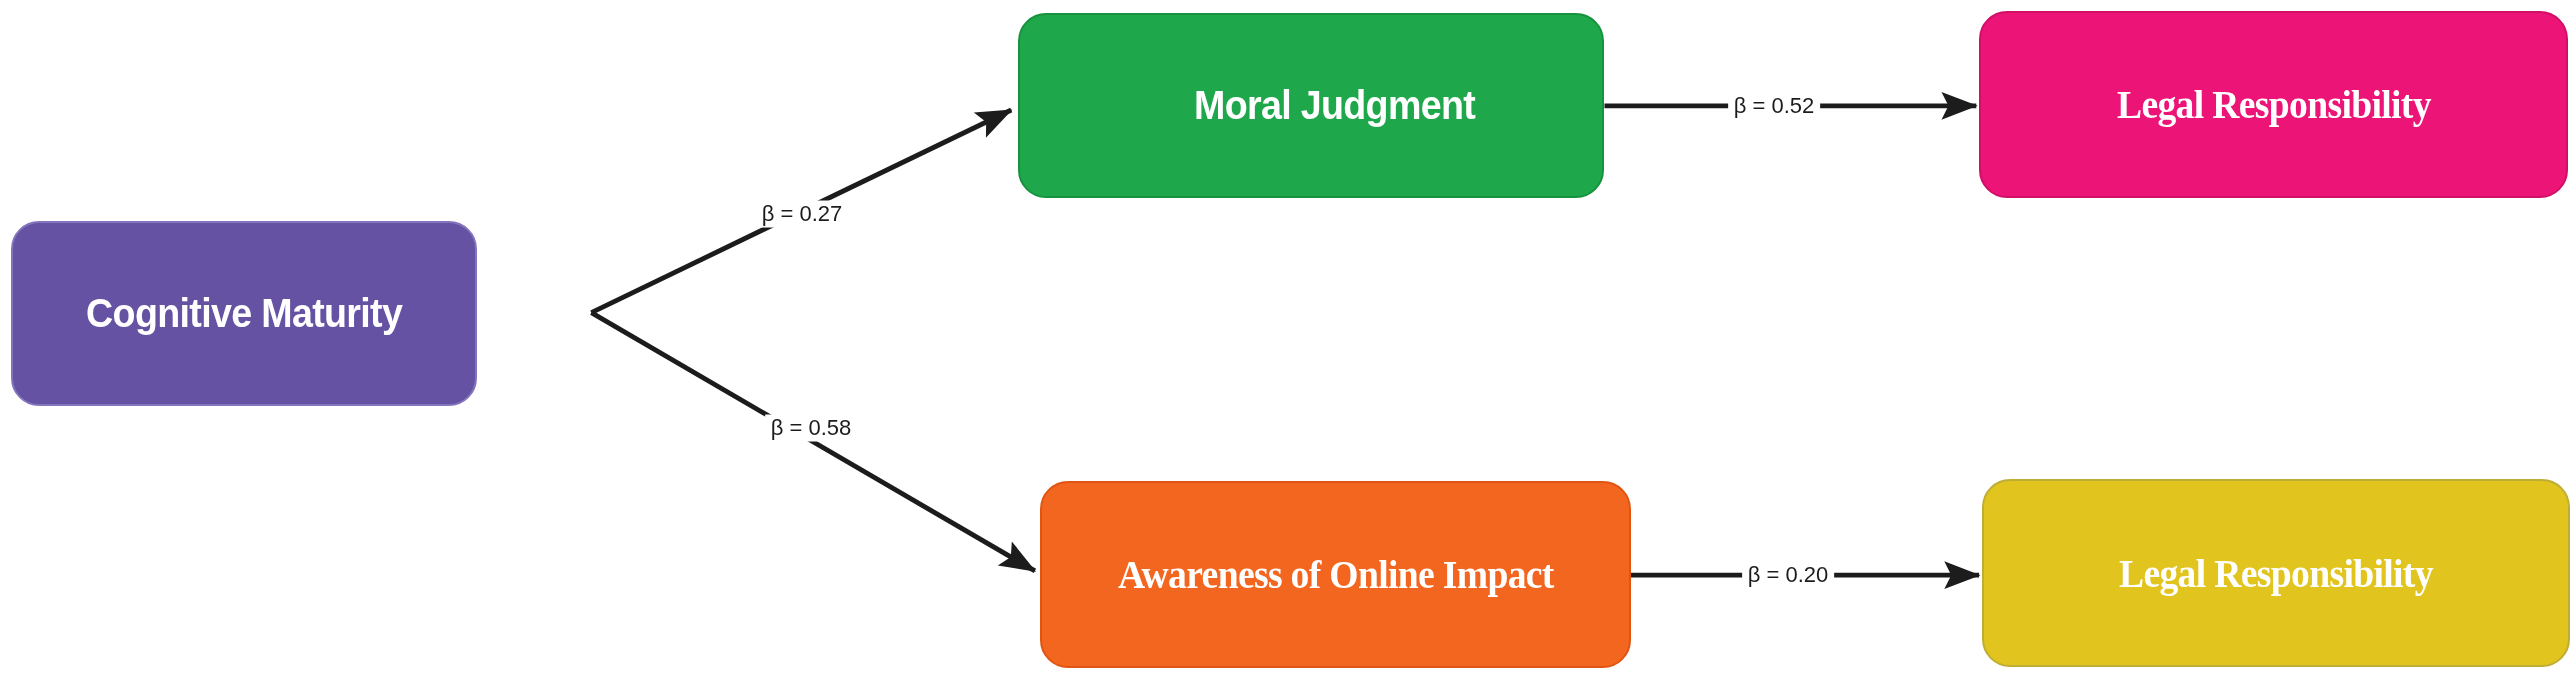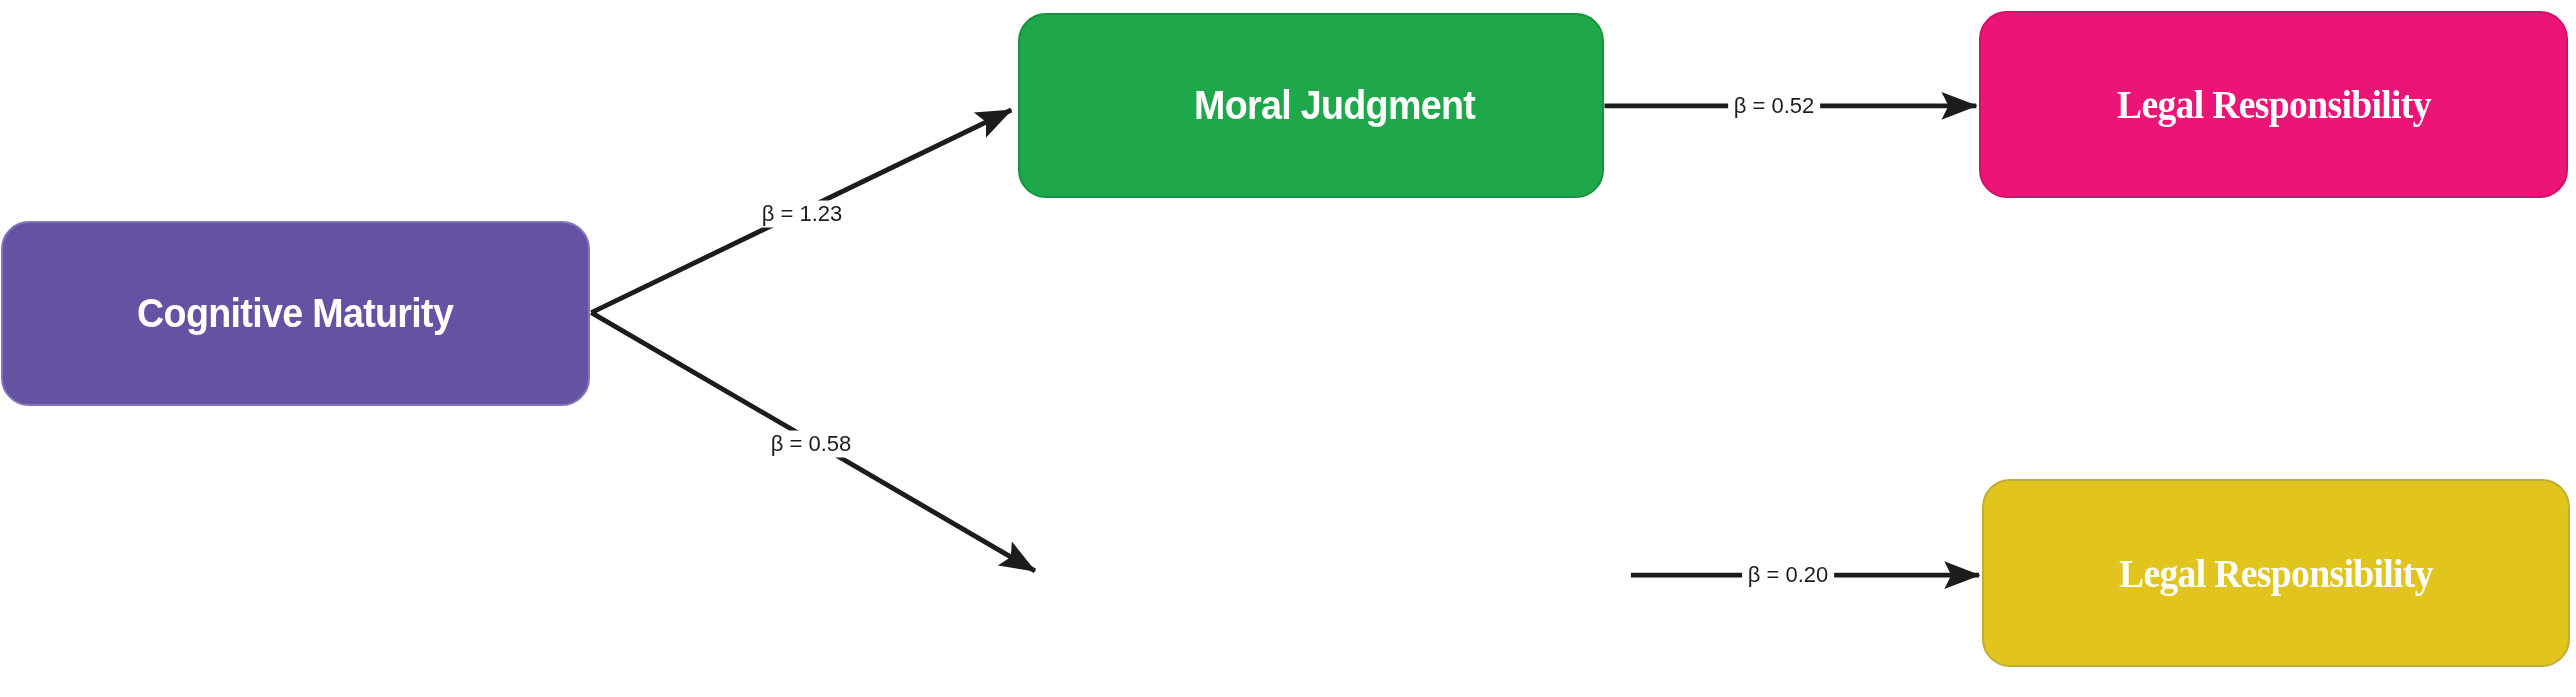--- a/index.html
+++ b/index.html
@@ -48,21 +48,21 @@
     transform: translate(-50%, -50%);
     background: #ffffff;
     color: #1c1c1c;
     font-size: 22px;
     font-family: "Liberation Sans", sans-serif;
     padding: 1.4px 5.6px;
     white-space: nowrap;
     line-height: 1.1;
   }
   
-  .node-cognitive   { left: 1px;   top: 221px; width: 589px; height: 185px; }
+  .node-cognitive   { left: 11px;   top: 221px; width: 466px; height: 185px; }
   .node-moral       { left: 1018px; top: 12.5px;  width: 586px; height: 185px; padding-left: 48px; }
   .node-legal-top   { left: 1979px; top: 11px;  width: 589px; height: 187px; }
   .node-awareness   { left: 1040px; top: 481px; width: 591px; height: 187px; }
   .node-legal-bot   { left: 1982px; top: 479px; width: 588px; height: 188px; }
 </style>
 </head>
 <body>
 
 <div class="canvas">
 
@@ -87,27 +87,30 @@
   </div>
 
   <div class="node node-moral font-sans" style="background-color: rgb(31, 168, 75); border-color: rgb(23, 146, 63);">
     <span class="node-label">Moral Judgment</span>
   </div>
 
   <div class="node node-legal-top font-serif" style="background-color: rgb(236, 20, 119); border-color: rgb(209, 15, 103);">
     <span class="node-label">Legal Responsibility</span>
   </div>
 
+  <div class="node node-awareness font-serif" style="background-color: rgb(242, 102, 31); border-color: rgb(224, 85, 18);">
+    <span class="node-label">Awareness of Online Impact</span>
+  </div>
 
   <div class="node node-legal-bot font-serif" style="background-color: rgb(226, 196, 30); border-color: rgb(191, 174, 54);">
     <span class="node-label">Legal Responsibility</span>
   </div>
 
-  <div class="edge-label" style="left:802px; top:214px;">β = 1.23</div>
+  <div class="edge-label" style="left:802px; top:214px;">β = 0.27</div>
 
-  <div class="edge-label" style="left:811px; top:444px;">β = 0.58</div>
+  <div class="edge-label" style="left:811px; top:428px;">β = 0.58</div>
 
   <div class="edge-label" style="left:1774px; top:106px;">β = 0.52</div>
 
   <div class="edge-label" style="left:1788px; top:575px;">β = 0.20</div>
 
 </div>
 
 
 </body></html>

